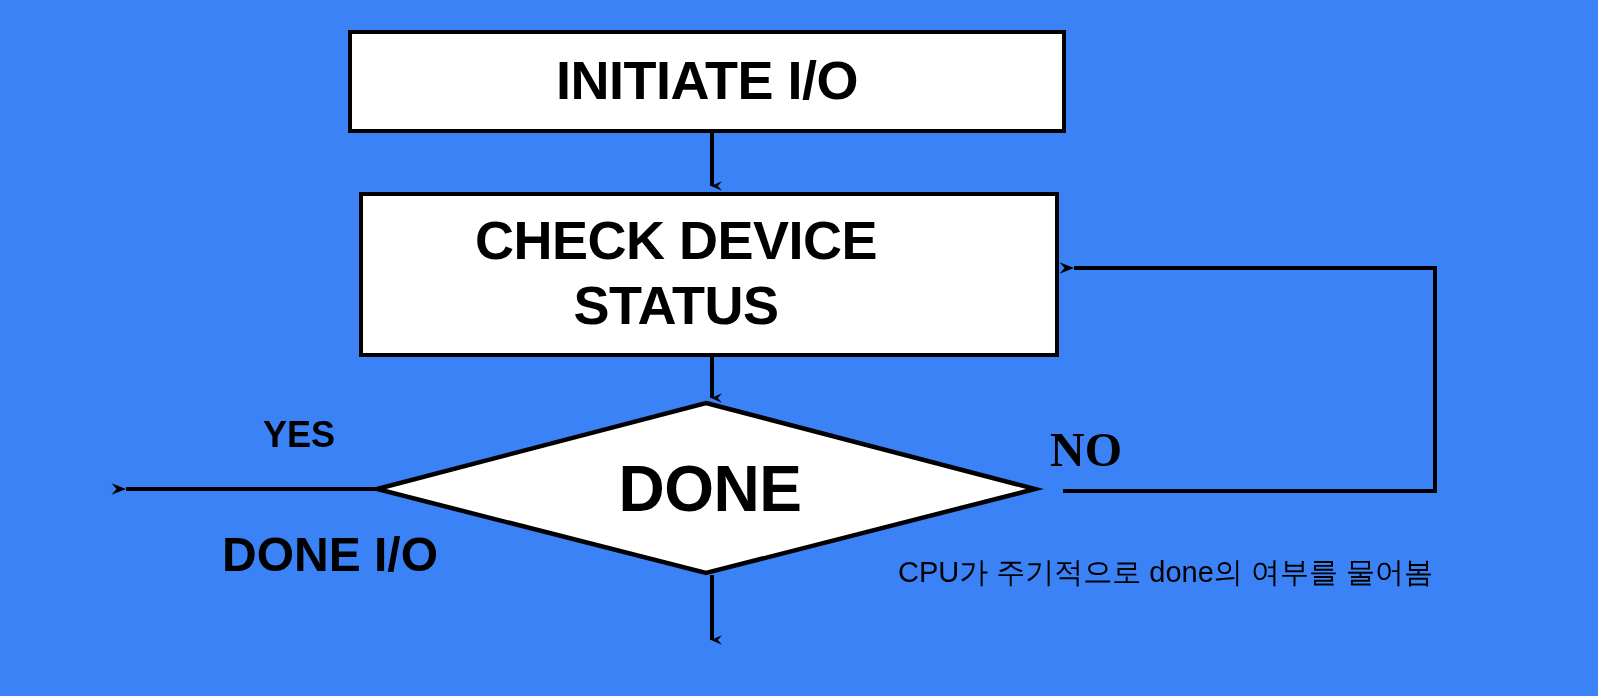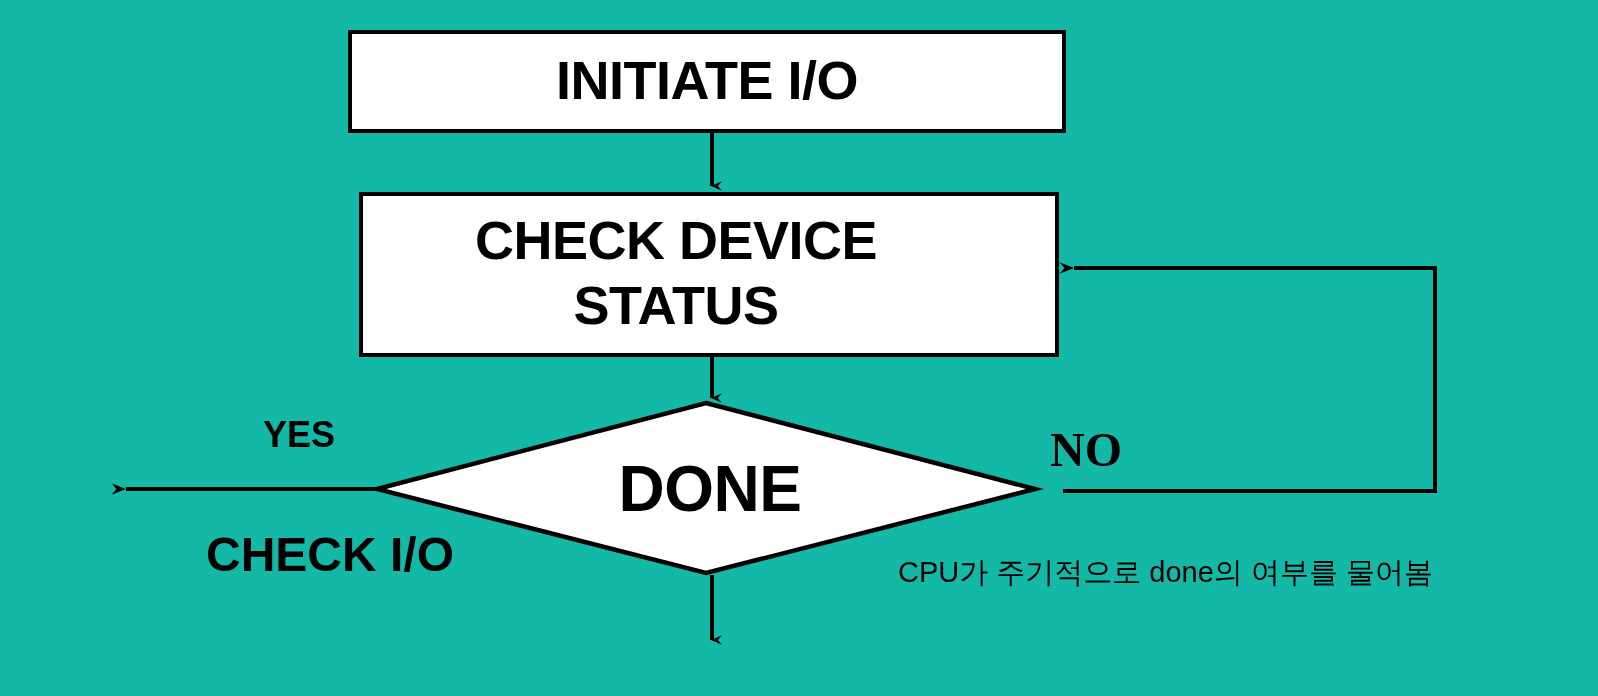--- a/index.html
+++ b/index.html
@@ -8,21 +8,21 @@
     padding: 0;
     background: #ffffff;
   }
   body {
     font-family: "Liberation Sans", sans-serif;
   }
   #diagram-root {
     position: relative;
     width: 1598px;
     height: 696px;
-    background: #14b8a6;
+    background: #3b82f6;
     overflow: hidden;
   }
   #diagram-svg {
     position: absolute;
     left: 0;
     top: 0;
     width: 1598px;
     height: 696px;
   }
   .node-label {
@@ -125,19 +125,19 @@
 
   <div class="node-label" id="label-initiate">INITIATE I/O</div>
 
   <div class="node-label" id="label-check">CHECK DEVICE
 STATUS</div>
 
   <div class="node-label" id="label-done">DONE</div>
 
   <div class="node-label" id="label-yes">YES</div>
 
-  <div class="node-label" id="label-next-io">CHECK I/O</div>
+  <div class="node-label" id="label-next-io">DONE I/O</div>
 
   <div class="node-label" id="label-no">NO</div>
 
   <div id="label-annotation">CPU가 주기적으로 done의 여부를 물어봄</div>
 
 </div>
 
 </body></html>

